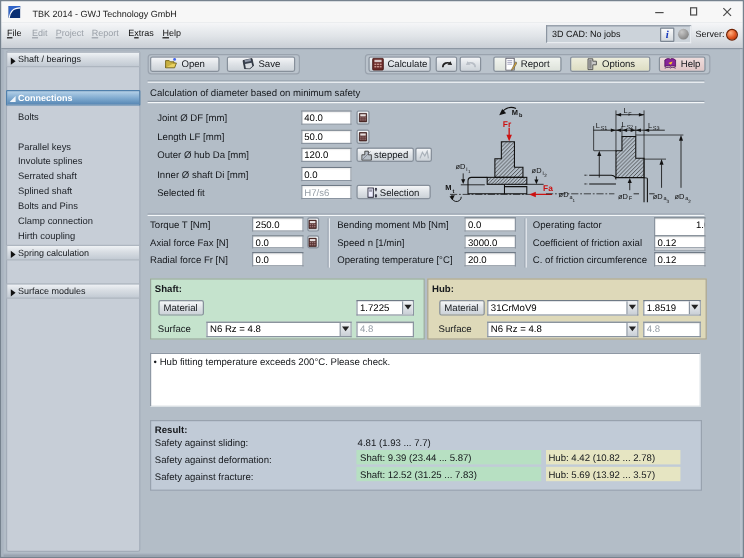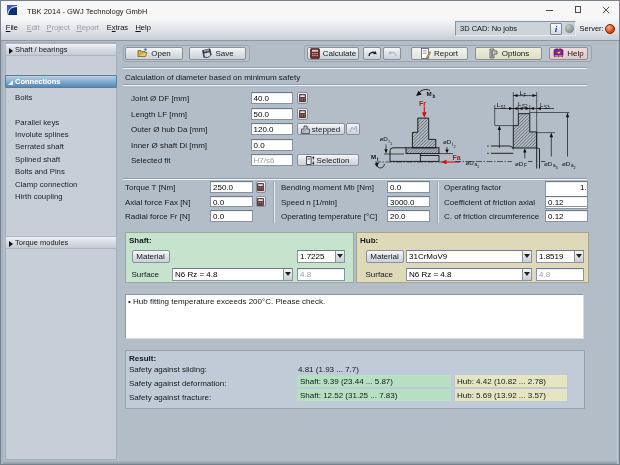--- a/index.html
+++ b/index.html
@@ -58,21 +58,22 @@
   <div class="navhdr exp" style="top:74px;background:linear-gradient(#b4d1e8,#7ea9cf 55%,#5787b4);border-color:#5080ac;color:#fff;font-weight:bold;">Connections</div>
   <div class="abs" style="left:5px;top:88px;width:110px;height:115px;background:#c7ced7;"></div>
   <div class="navitem" style="top:90.8px;">Bolts</div>
   <div class="navitem" style="top:115.6px;">Parallel keys</div>
   <div class="navitem" style="top:128px;">Involute splines</div>
   <div class="navitem" style="top:140.4px;">Serrated shaft</div>
   <div class="navitem" style="top:152.8px;">Splined shaft</div>
   <div class="navitem" style="top:165.2px;">Bolts and Pins</div>
   <div class="navitem" style="top:177.6px;">Clamp connection</div>
   <div class="navitem" style="top:190px;">Hirth coupling</div>
-  <div class="navhdr" style="top:235px;">Torque modules</div>
+  <div class="navhdr" style="top:203px;">Spring calculation</div>
+  <div class="navhdr" style="top:235px;">Surface modules</div>
 
   <div class="abs" style="left:121.5px;top:43.5px;width:127px;height:17px;border:1px solid #9aa3ae;border-radius:3px;background:rgba(255,255,255,0.10);"></div>
   <div class="abs" style="left:303px;top:43.5px;width:288px;height:17px;border:1px solid #9aa3ae;border-radius:3px;background:rgba(255,255,255,0.10);"></div>
   <div class="btn" style="left:124px;top:45.5px;width:58px;height:13.5px;">
     <svg width="11" height="10" viewBox="0 0 11 10" style="margin-right:3px;">
       <path d="M1,8.5 L2.5,4.5 L10,4.5 L8.5,8.5 Z" fill="#e8d060" stroke="#6a5a10" stroke-width="0.7"></path>
       <path d="M1,8.5 L1,2.5 L4,2.5 L5,3.5 L8,3.5 L8,4.5" fill="#c8b040" stroke="#6a5a10" stroke-width="0.7"></path>
       <circle cx="8.5" cy="1.5" r="1.2" fill="#4466ee"></circle>
     </svg>Open</div>
   <div class="btn" style="left:188px;top:45.5px;width:57px;height:13.5px;">

